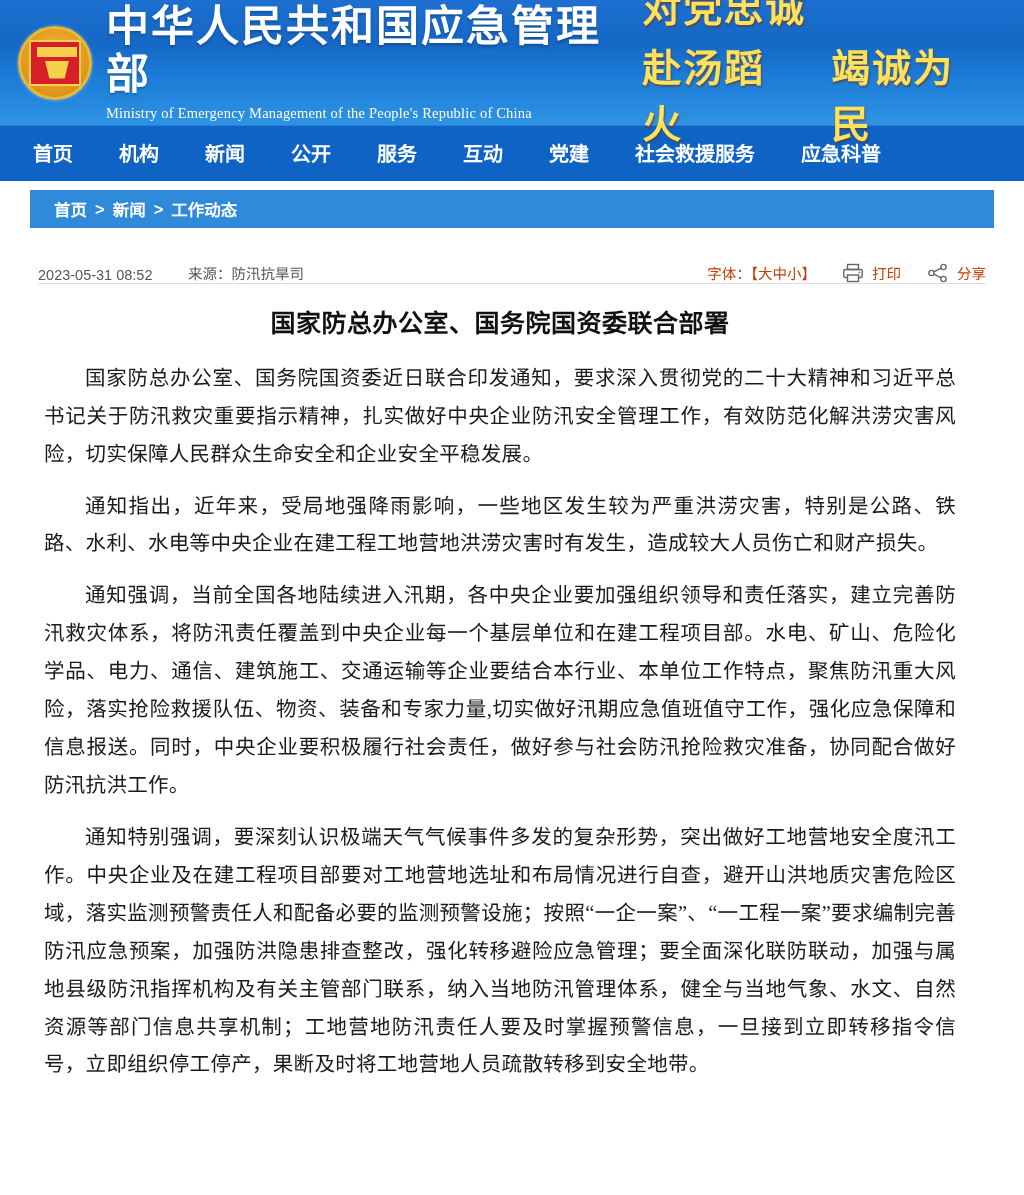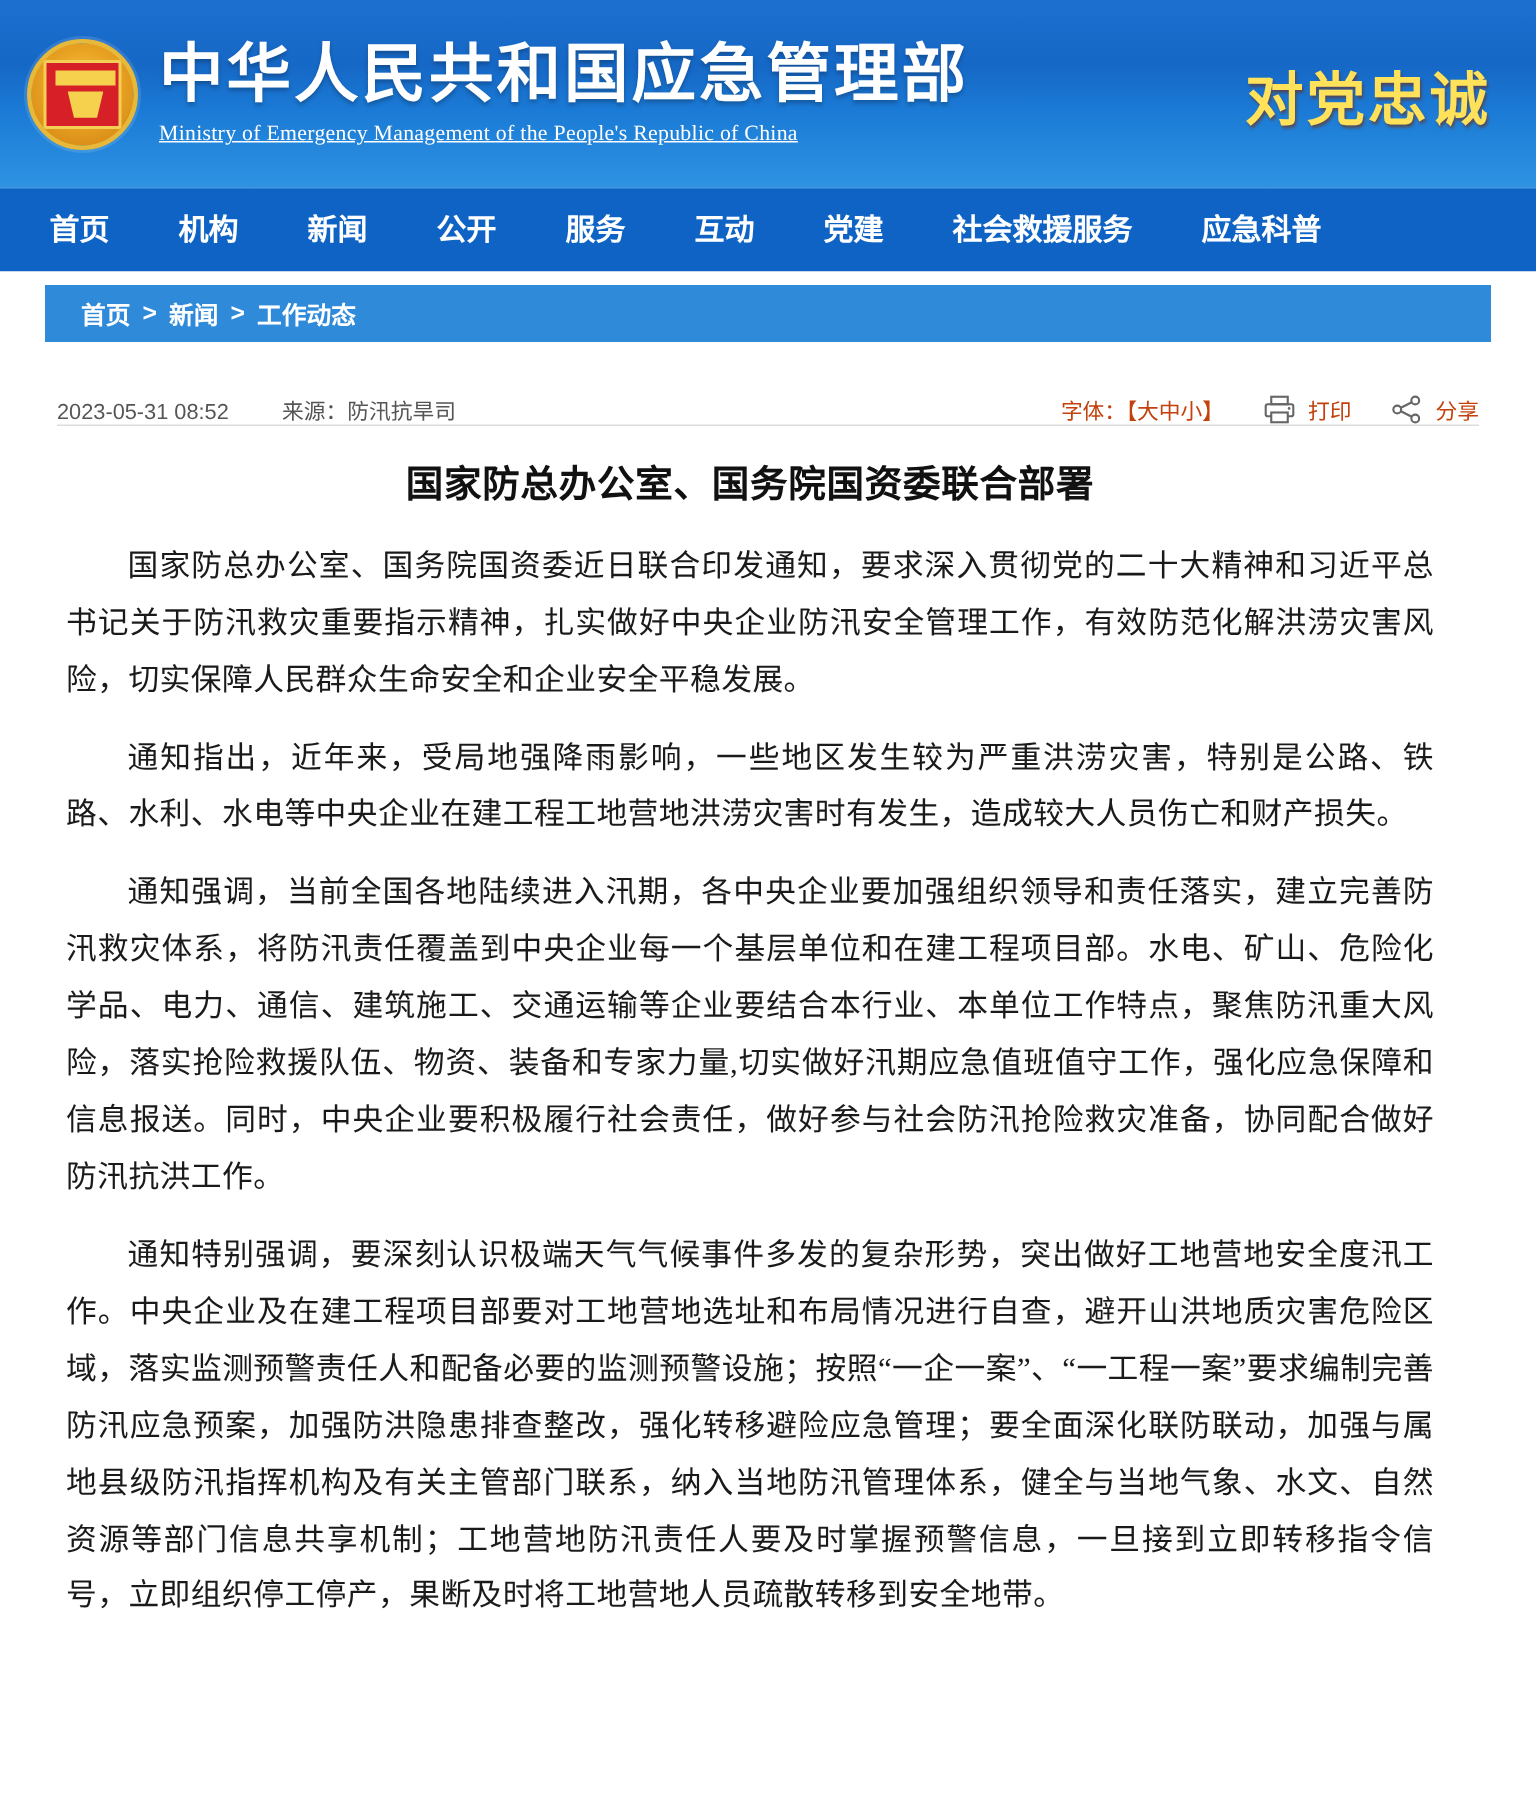--- a/index.html
+++ b/index.html
@@ -66,21 +66,20 @@
     line-height: 1.1;
     text-shadow: 0 2px 3px rgba(0,0,0,.25);
     font-family: "Liberation Sans", "DejaVu Sans", sans-serif;
   }
   .en-title {
     font-size: 14.5px;
     color: #ffffff;
     margin-top: 7px;
     letter-spacing: .2px;
     font-family: "Liberation Serif", "DejaVu Serif", serif;
-    text-decoration: underline;
   }
   .slogan {
     margin-left: auto;
     display: flex;
     flex-direction: column;
     gap: 4px;
     padding-right: 12px;
   }
   .slogan-row { display: flex; gap: 26px; }
   .slogan-row span {
@@ -193,20 +192,24 @@
     <div class="emblem">
       <div class="inner"></div>
     </div>
     <div class="title-block">
       <div class="cn-title">中华人民共和国应急管理部</div>
       <div class="en-title">Ministry of Emergency Management of the People's Republic of China</div>
     </div>
     <div class="slogan">
       <div class="slogan-row">
         <span>对党忠诚</span>
+      </div>
+      <div class="slogan-row">
+        <span>赴汤蹈火</span>
+        <span>竭诚为民</span>
       </div>
     </div>
   </div>
 
   <div class="navbar">
     <a href="#">首页</a>
     <a href="#">机构</a>
     <a href="#">新闻</a>
     <a href="#">公开</a>
     <a href="#">服务</a>

